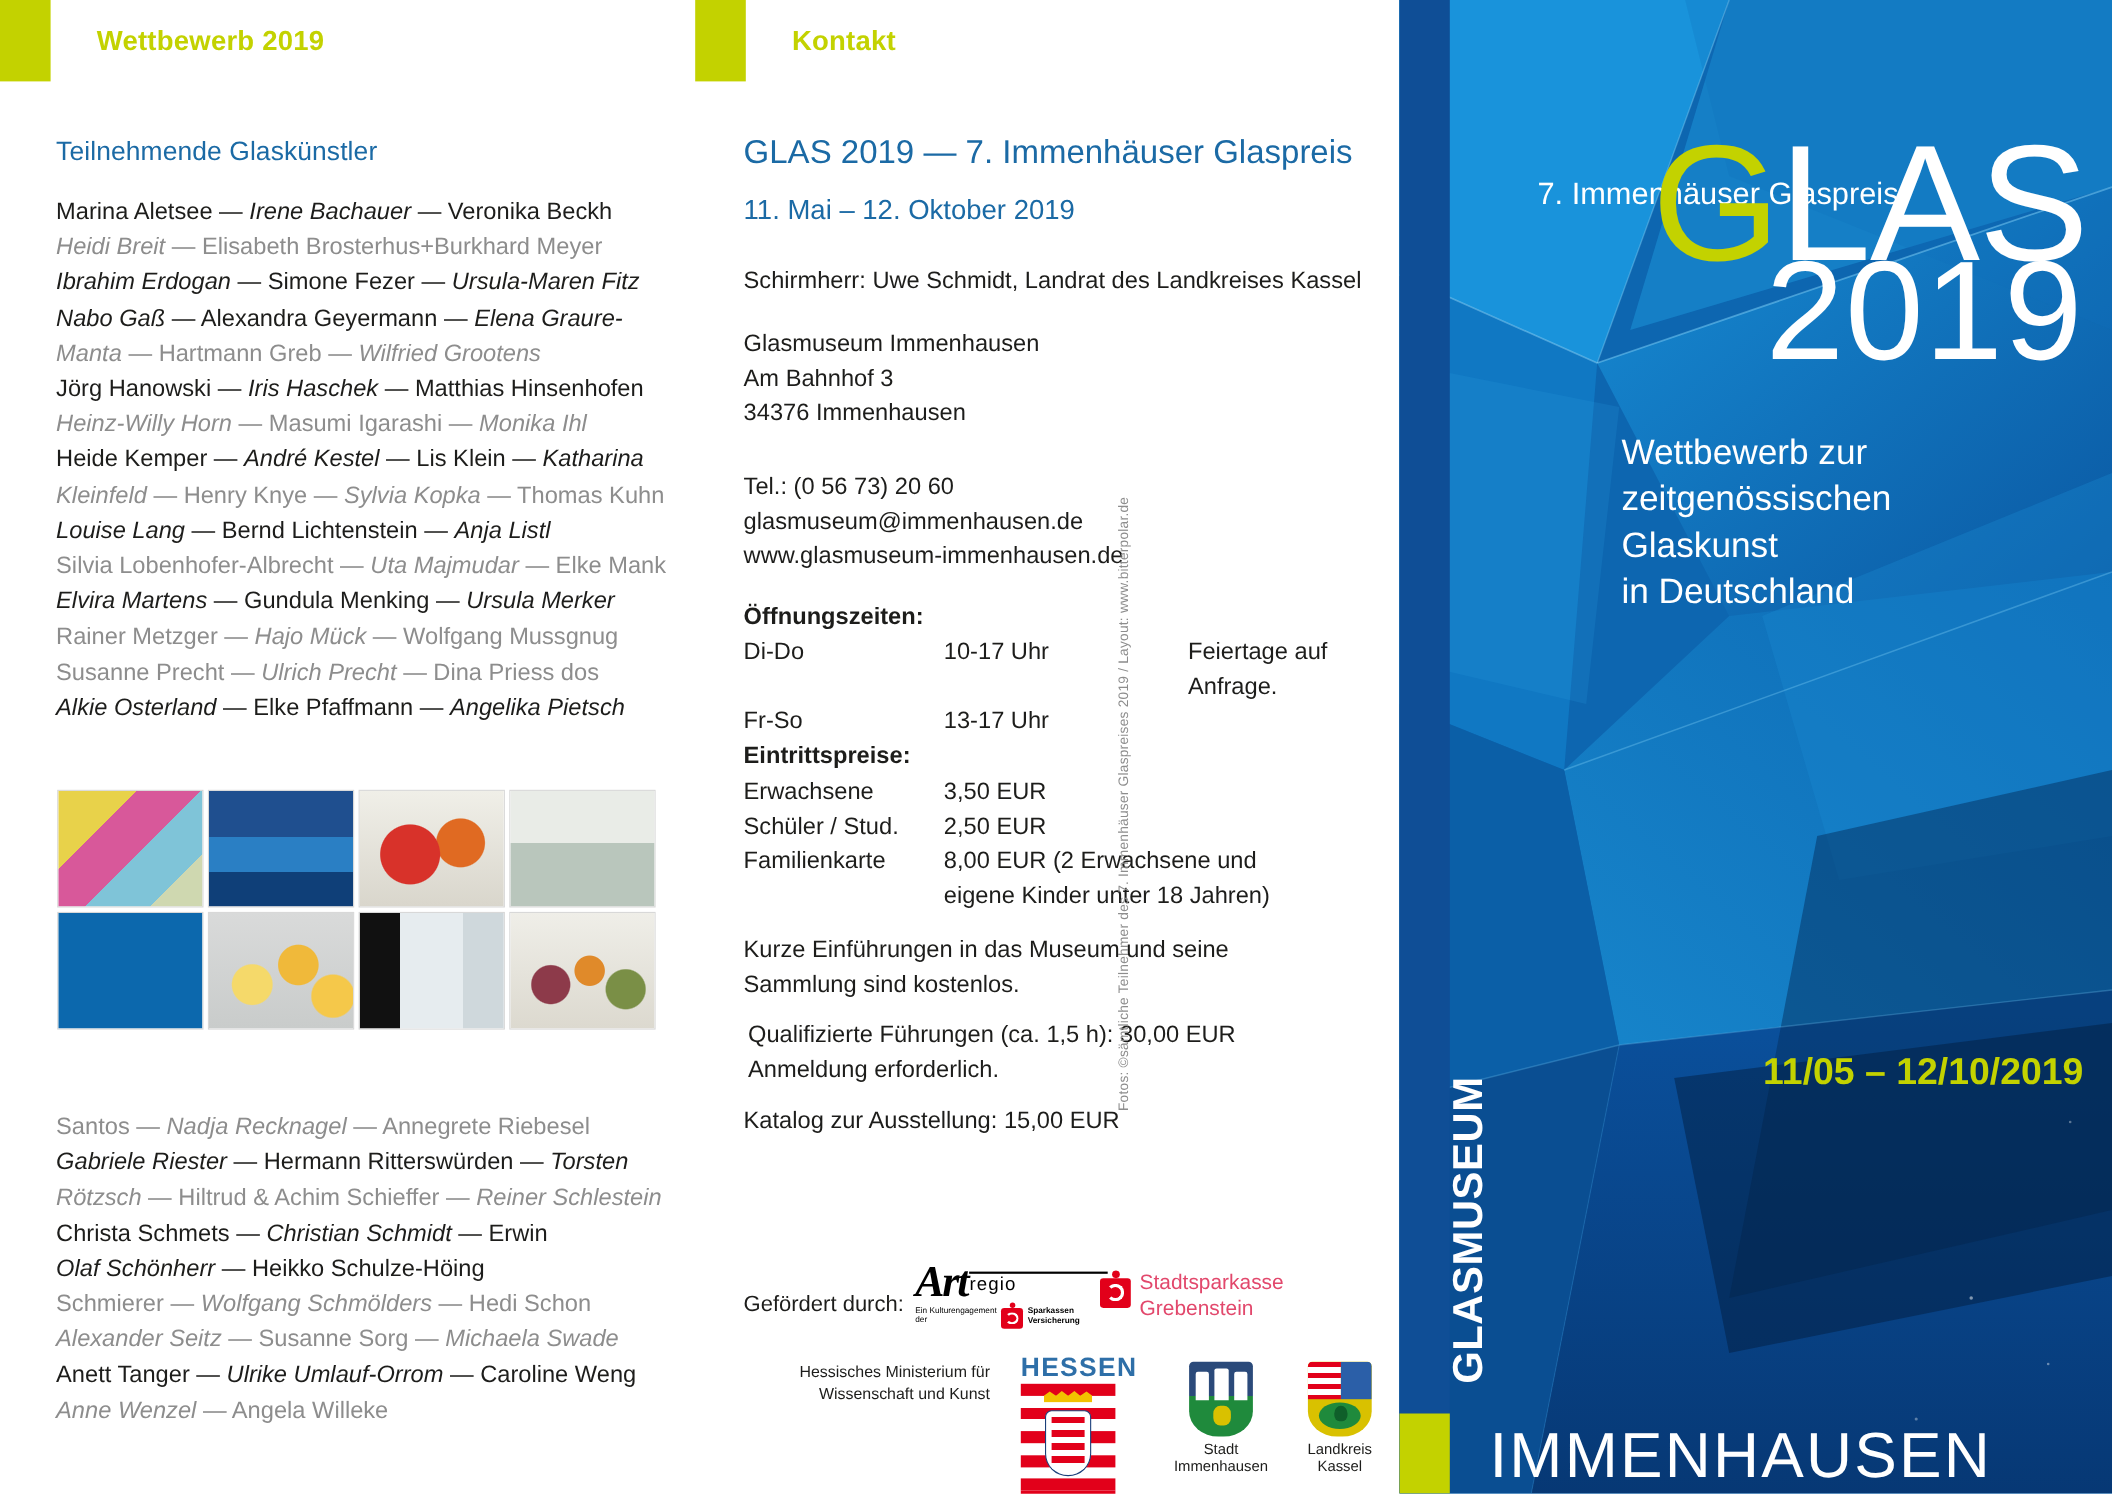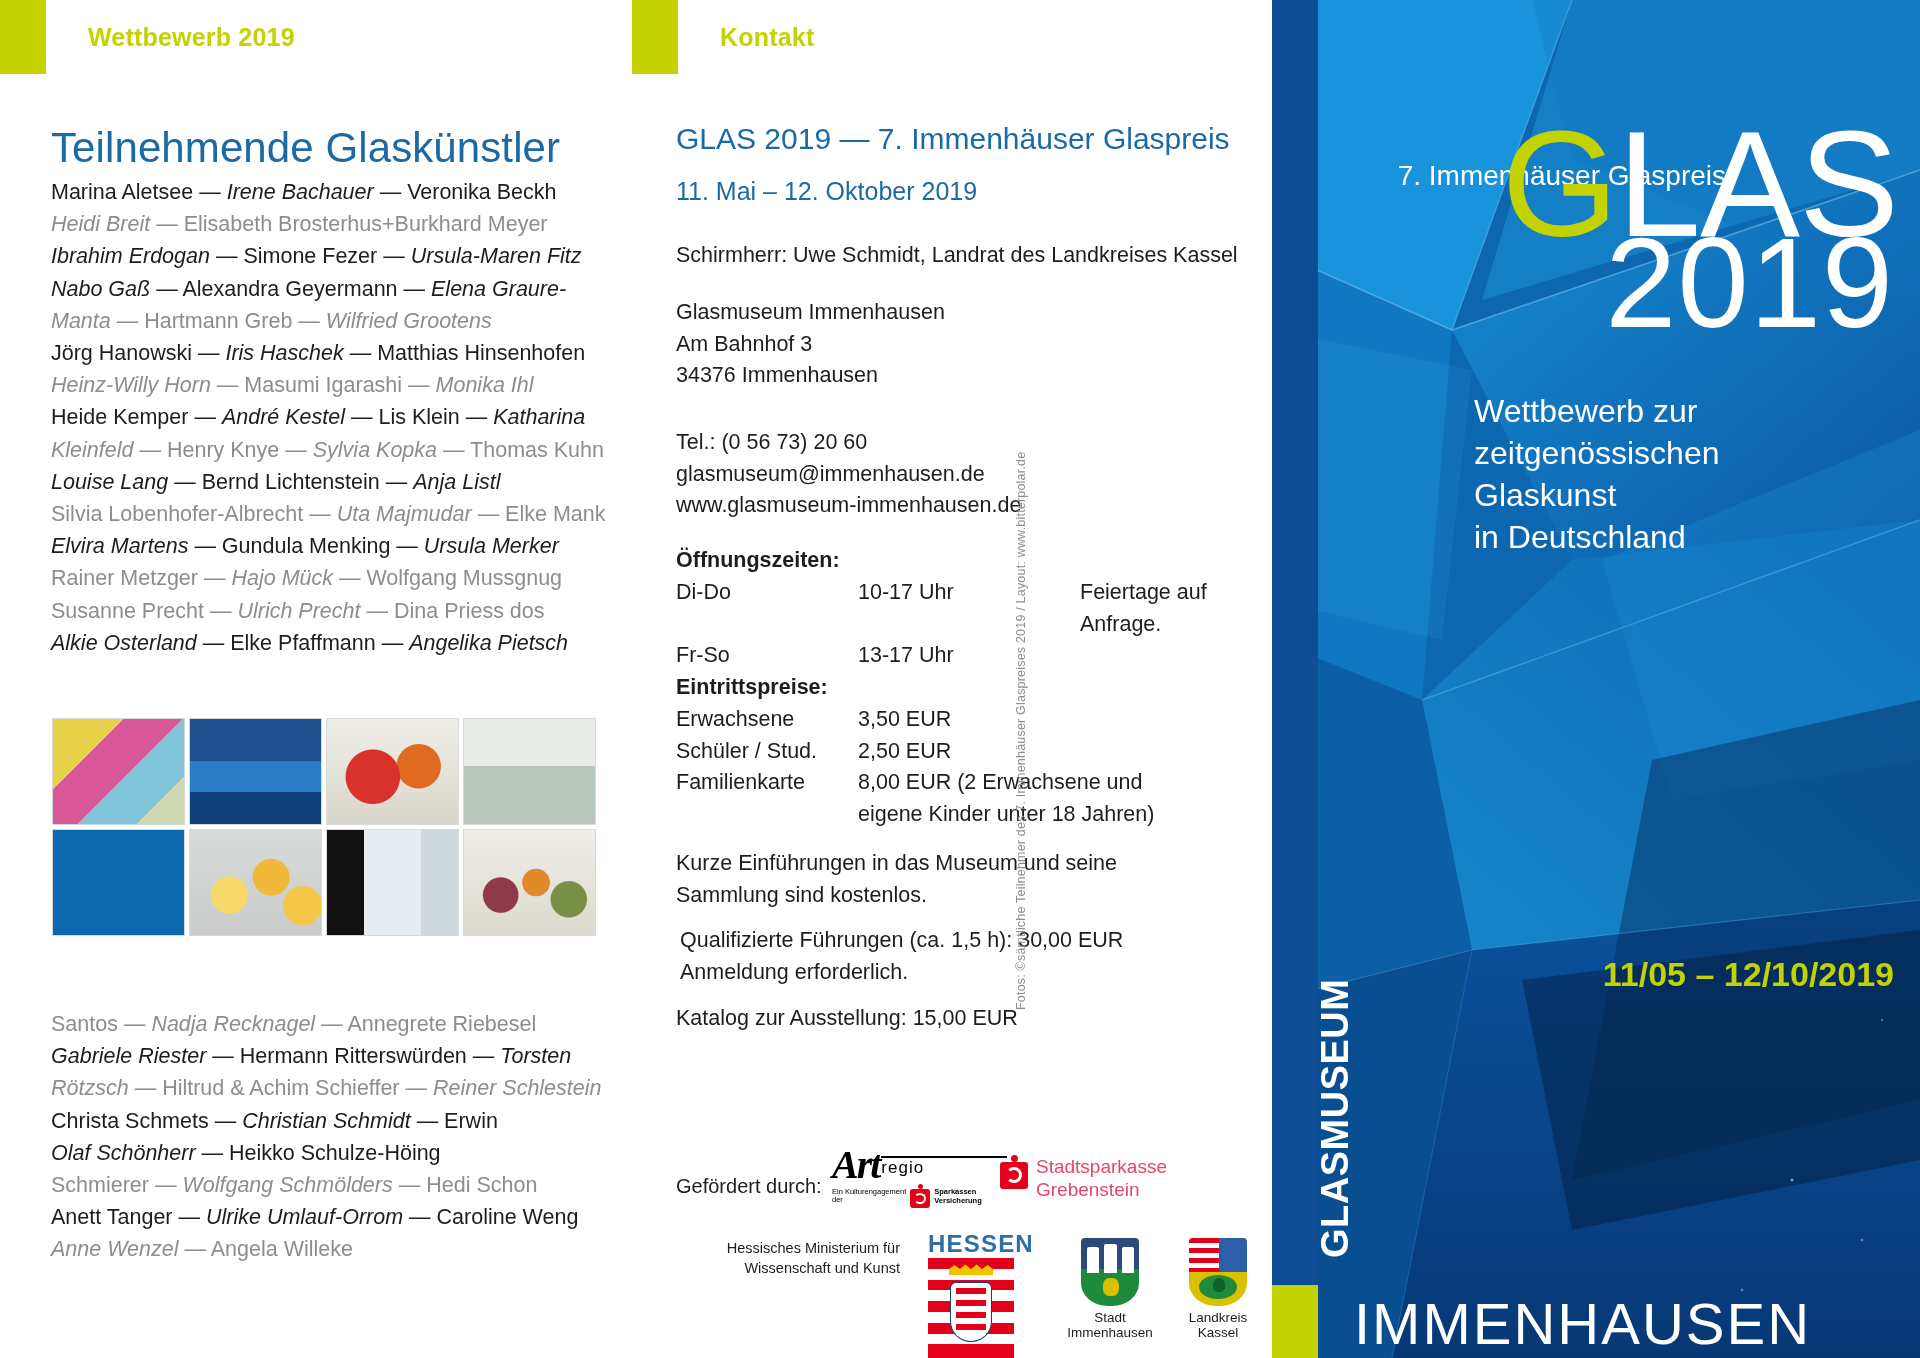--- a/index.html
+++ b/index.html
@@ -17,21 +17,21 @@
   .panel-cover   { position:absolute; left:1272px; top:0; width:648px; height:1358px; overflow:hidden; }
 
   .kicker-row { position:absolute; display:flex; align-items:center; }
   .kicker-block { width:46px; height:74px; background:#c3d200; }
   .kicker-text {
     color:#c3d200; font-weight:bold; font-size:25px; letter-spacing:.2px;
     margin-left:42px; white-space:nowrap;
   }
 
   .sec-title {
-    color:#1b6aa5; font-size:42px; font-weight:400; letter-spacing:.1px;
+    color:#1b6aa5; font-size:24px; font-weight:400; letter-spacing:.1px;
     white-space:nowrap;
   }
 
   .names { font-size:21.5px; line-height:32.2px; color:#1a1a1a; }
   .names .ln { white-space:nowrap; }
   .names .ln.dark { color:#1d1d1b; }
   .names .ln.gray { color:#8d8d8d; }
   .names .it { font-style:italic; }
   .names .dash { letter-spacing:0; }
 
@@ -172,20 +172,21 @@
         </div>
       </div>
 
     <div class="names" id="names-bottom" style="position:absolute; left:51px; top:1008px; width:560px;">
         <div class="ln gray"><span>Santos</span><span class="dash"> — </span><span class="it">Nadja Recknagel</span><span class="dash"> — </span><span>Annegrete Riebesel</span></div>
         <div class="ln dark"><span class="it">Gabriele Riester</span><span class="dash"> — </span><span>Hermann Ritterswürden</span><span class="dash"> — </span><span class="it">Torsten</span></div>
         <div class="ln gray"><span class="it">Rötzsch</span><span class="dash"> — </span><span>Hiltrud &amp; Achim Schieffer</span><span class="dash"> — </span><span class="it">Reiner Schlestein</span></div>
         <div class="ln dark"><span>Christa Schmets</span><span class="dash"> — </span><span class="it">Christian Schmidt</span><span class="dash"> — </span><span>Erwin</span></div>
         <div class="ln dark"><span class="it">Olaf Schönherr</span><span class="dash"> — </span><span>Heikko Schulze-Höing</span></div>
         <div class="ln gray"><span>Schmierer</span><span class="dash"> — </span><span class="it">Wolfgang Schmölders</span><span class="dash"> — </span><span>Hedi Schon</span></div>
+        <div class="ln gray"><span class="it">Alexander Seitz</span><span class="dash"> — </span><span>Susanne Sorg</span><span class="dash"> — </span><span class="it">Michaela Swade</span></div>
         <div class="ln dark"><span>Anett Tanger</span><span class="dash"> — </span><span class="it">Ulrike Umlauf-Orrom</span><span class="dash"> — </span><span>Caroline Weng</span></div>
         <div class="ln gray"><span class="it">Anne Wenzel</span><span class="dash"> — </span><span>Angela Willeke</span></div>
       </div>
   </section>
 
   <section class="panel-contact">
 
     <div class="kicker-row" style="left:-8px; top:0px;">
       <div class="kicker-block"></div>
       <div class="kicker-text">Kontakt</div>

